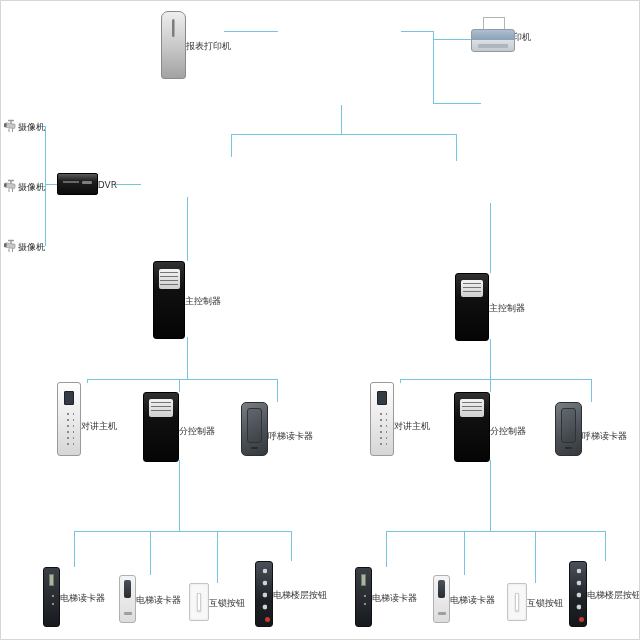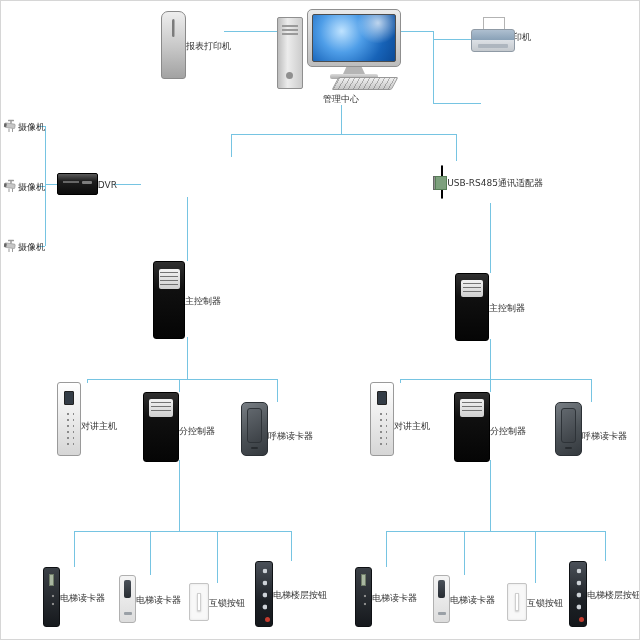--- a/index.html
+++ b/index.html
@@ -176,32 +176,20 @@
     <path class="conn" d="M489 338 V378 M399 378 H590 M399 378 V382 M489 378 V391 M590 378 V401" stroke="#76c4e2"></path>
     <path class="conn" d="M178 459 V530 M73 530 H290 M73 530 V566 M149 530 V574 M216 530 V582 M290 530 V560" stroke="#76c4e2"></path>
     <path class="conn" d="M489 459 V530 M385 530 H604 M385 530 V566 M463 530 V574 M534 530 V582 M604 530 V560" stroke="#76c4e2"></path>
   </svg>
 
   <div class="node" style="left:160px;top:10px;width:70px">
     <div class="icon-server"></div>
     <div class="label">报表打印机</div>
   </div>
 
-  <div class="node node-mgmt" style="left:270px;top:6px;width:140px;height:100px">
-    <div class="icon-pc-tower" style="position:absolute;left:6px;top:10px"></div>
-    <div class="monitor-unit" style="position:absolute;left:36px;top:2px">
-      <div class="icon-monitor">
-        <div class="screen"></div>
-      </div>
-      <div class="monitor-stand"></div>
-      <div class="monitor-base"></div>
-    </div>
-    <div class="icon-keyboard" style="left:64px;top:70px"></div>
-    <div class="label mgmt-label">管理中心</div>
-  </div>
 
   <div class="node" style="left:470px;top:16px;width:60px">
     <div class="icon-printer">
       <div class="printer-paper"></div>
       <div class="printer-body"></div>
     </div>
     <div class="label">报表打印机</div>
   </div>
 
 
@@ -246,28 +234,20 @@
     </svg>
     <div class="label">摄像机</div>
   </div>
 
   <div class="node" style="left:56px;top:172px;width:60px">
     <div class="icon-dvr"></div>
     <div class="label">DVR</div>
   </div>
 
 
-  <div class="node" style="left:432px;top:160px;width:110px">
-    <div class="icon-usb-adapter">
-      <div class="adapter-plug-left"></div>
-      <div class="adapter-body"></div>
-      <div class="adapter-plug-right"></div>
-    </div>
-    <div class="label">USB-RS485通讯适配器</div>
-  </div>
 
   <div class="node" style="left:152px;top:260px;width:68px">
     <div class="icon-controller size-mc1"></div>
     <div class="label">主控制器</div>
   </div>
 
   <div class="node" style="left:454px;top:272px;width:70px">
     <div class="icon-controller size-mc2"></div>
     <div class="label">主控制器</div>
   </div>

